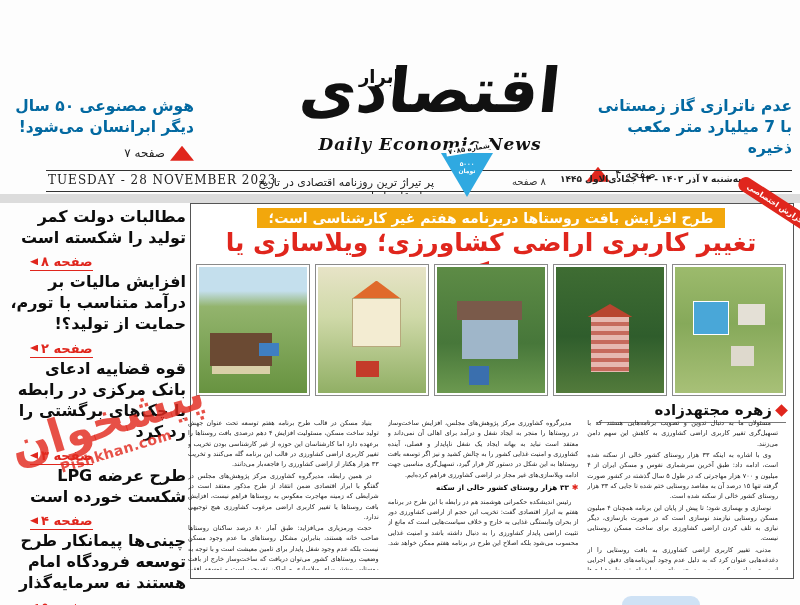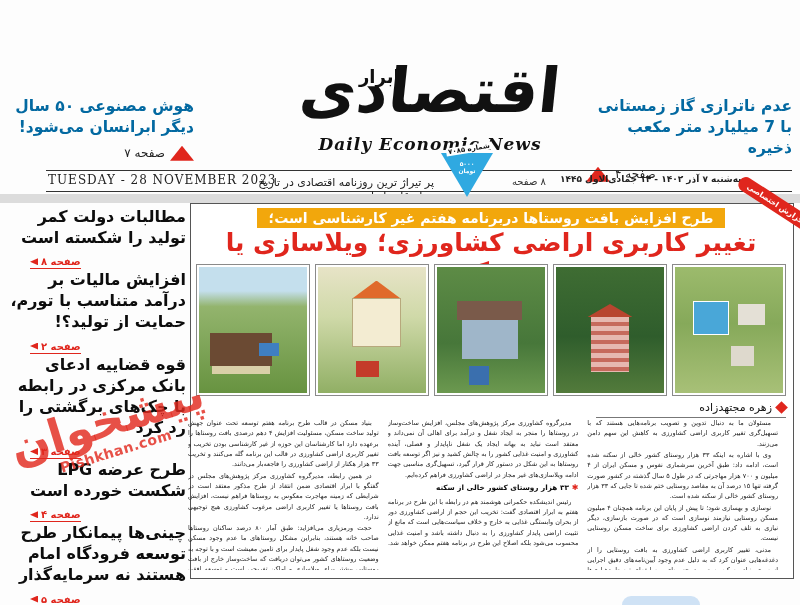--- a/index.html
+++ b/index.html
@@ -28,21 +28,21 @@
   .pagemark .pg{font-size:12px;color:#222;}
   .mark-right{justify-content:flex-start;}
   .mark-left{justify-content:flex-end;}
   
   .sidebar{left:8px;top:206px;width:178px;height:392px;display:flex;flex-direction:column;justify-content:space-between;}
   .sb-item{direction:rtl;}
   .sb-title{font-weight:bold;font-size:16px;line-height:1.32;text-align:right;color:#0d0d0d;}
   .sb-page{direction:ltr;text-align:left;padding-left:22px;margin-top:2px;}
   .sb-page .wrap{display:inline-flex;align-items:center;gap:3px;border-bottom:1px solid #e0261d;padding-bottom:1px;}
   .sb-page .arr{width:8px;height:7px;background:#e0261d;clip-path:polygon(0 50%,100% 0,100% 100%);}
-  .sb-page .pg{font-size:10px;color:#e0261d;font-weight:bold;}
+  .sb-page .pg{font-size:13px;color:#e0261d;font-weight:bold;}
   
   .article-box{left:190px;top:203px;width:602px;height:374px;border:1px solid #555;background:#fff;}
   .ribbon{left:733px;top:196px;width:84px;height:15px;background:#e0261d;color:#fff;font-size:7.5px;font-weight:bold;display:flex;align-items:center;justify-content:center;transform:rotate(33deg);border-radius:7px;z-index:6;direction:rtl;}
   .kicker-row{left:190px;top:208px;width:602px;text-align:center;}
   .kicker{display:inline-block;background:#f2a70c;color:#fff;font-weight:bold;font-size:14px;padding:2px 12px;direction:rtl;}
   .headline{left:196px;top:228px;width:590px;text-align:center;color:#e0261d;font-weight:bold;font-size:25px;direction:rtl;letter-spacing:-0.5px;}
   
   .photos{left:196px;top:264px;width:590px;height:132px;display:flex;gap:5px;}
   .photo{position:relative;flex:1;border:1px solid #8a8a8a;overflow:hidden;}
   .photo::after{content:"";position:absolute;inset:0;border:2px solid #fff;}
@@ -60,21 +60,21 @@
   .ph4{background:linear-gradient(180deg,#3f6d33 0,#2f5d2c 55%,#547c3c 100%);}
   .ph4 .a{position:absolute;left:30%;top:30%;width:40%;height:10%;background:#b8452f;clip-path:polygon(0 100%,50% 0,100% 100%);}
   .ph4 .b{position:absolute;left:33%;top:40%;width:34%;height:42%;background:repeating-linear-gradient(180deg,#e6b8b0 0 5px,#c66a5c 5px 9px);}
   .ph5{background:linear-gradient(180deg,#9dbb6d 0,#86a95a 45%,#a9c178 100%);}
   .ph5 .a{position:absolute;left:18%;top:28%;width:30%;height:24%;background:#49a7d8;border:1px solid #fff;}
   .ph5 .b{position:absolute;left:58%;top:30%;width:24%;height:16%;background:#e4e0d6;}
   .ph5 .c{position:absolute;left:52%;top:62%;width:20%;height:16%;background:#ded9cd;}
   
   .byline{left:596px;top:401px;width:190px;direction:rtl;display:flex;align-items:center;gap:5px;border-bottom:1px solid #777;padding-bottom:3px;}
   .byline .dia{width:9px;height:9px;background:#e0261d;transform:rotate(45deg);}
-  .byline .nm{font-weight:normal;font-size:11px;}
+  .byline .nm{font-weight:bold;font-size:15px;}
   .cols{left:188px;top:418px;width:590px;height:152px;display:flex;flex-direction:row-reverse;gap:9px;direction:rtl;justify-content:space-between;}
   .col{flex:1;font-size:6.45px;line-height:1.6;text-align:justify;color:#222;overflow:hidden;}
   .col p{margin:0 0 1px;text-indent:7px;}
   .col .subhead{font-weight:bold;font-size:7.3px;color:#0d0d0d;text-indent:0;margin:2px 0;}
   .col .subhead .star{color:#e0261d;font-size:8px;}
   
   .watermark{left:-6px;top:396px;width:230px;text-align:center;transform:rotate(-17deg);z-index:9;pointer-events:none;color:rgba(226,42,30,.82);}
   .watermark .fa{font-size:46px;font-weight:bold;line-height:48px;}
   .watermark .en{font-size:14px;font-weight:bold;letter-spacing:.5px;}
   .blue-blob{left:622px;top:596px;width:78px;height:18px;background:#cfe2f5;border-radius:10px;}

